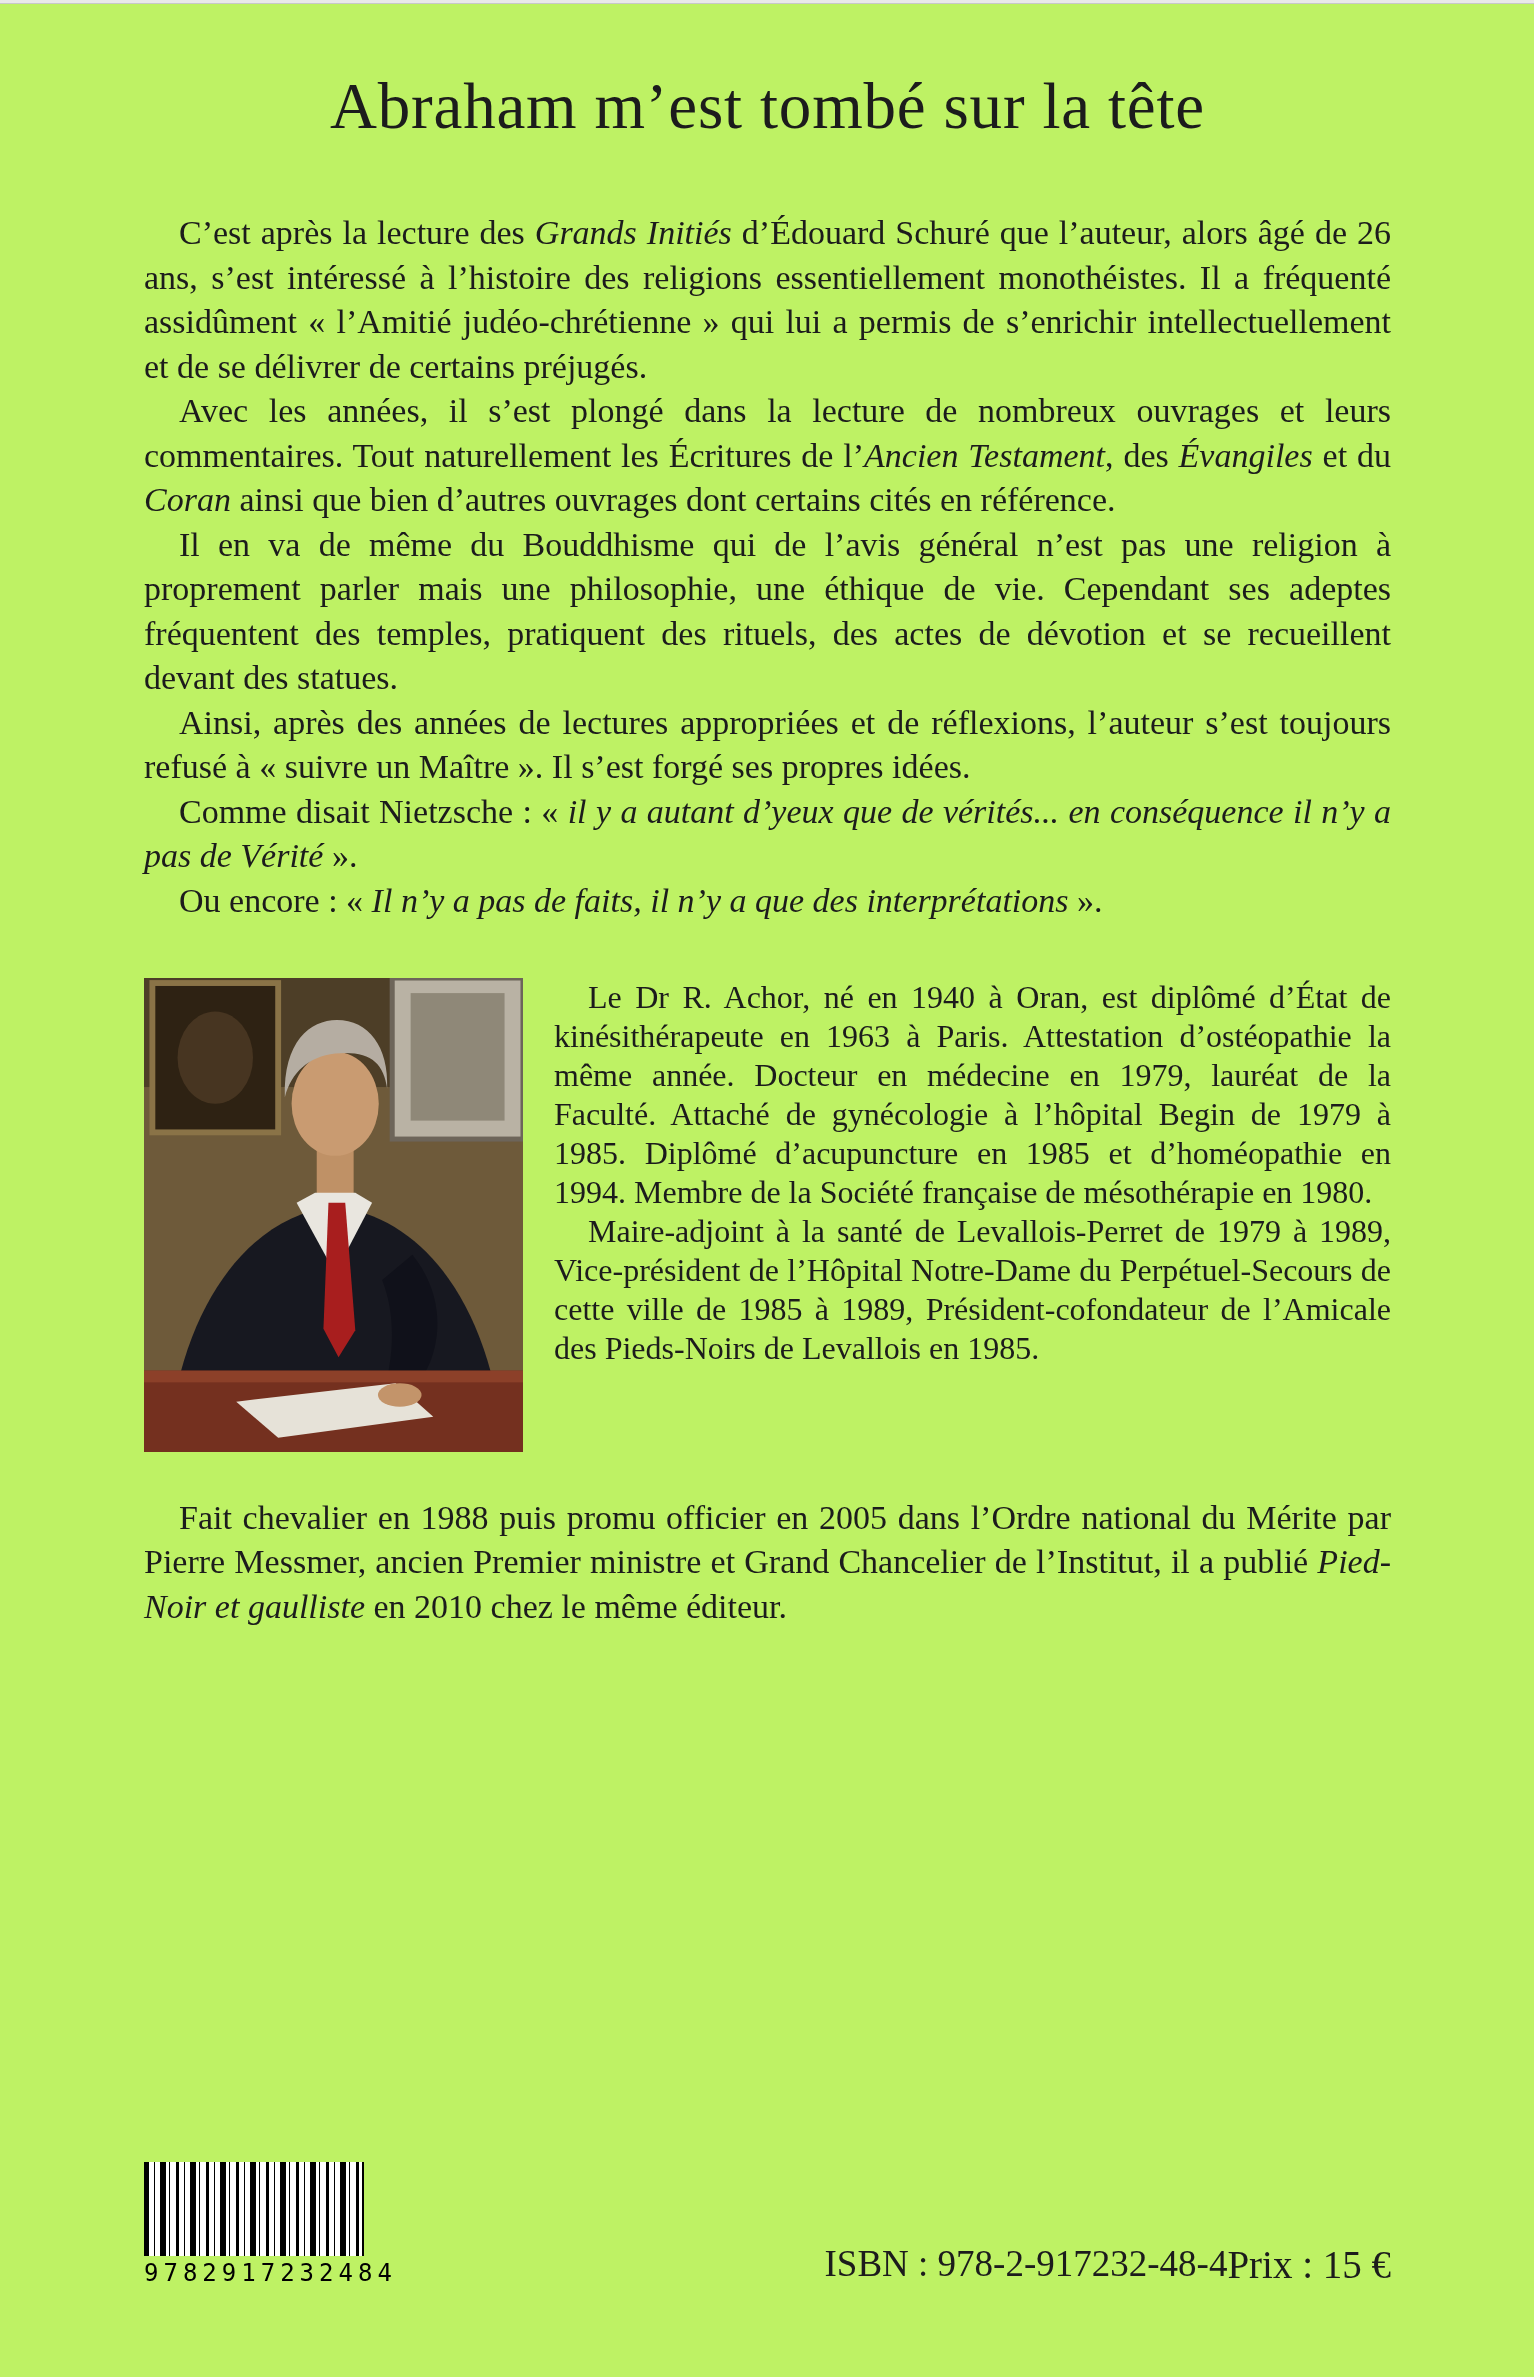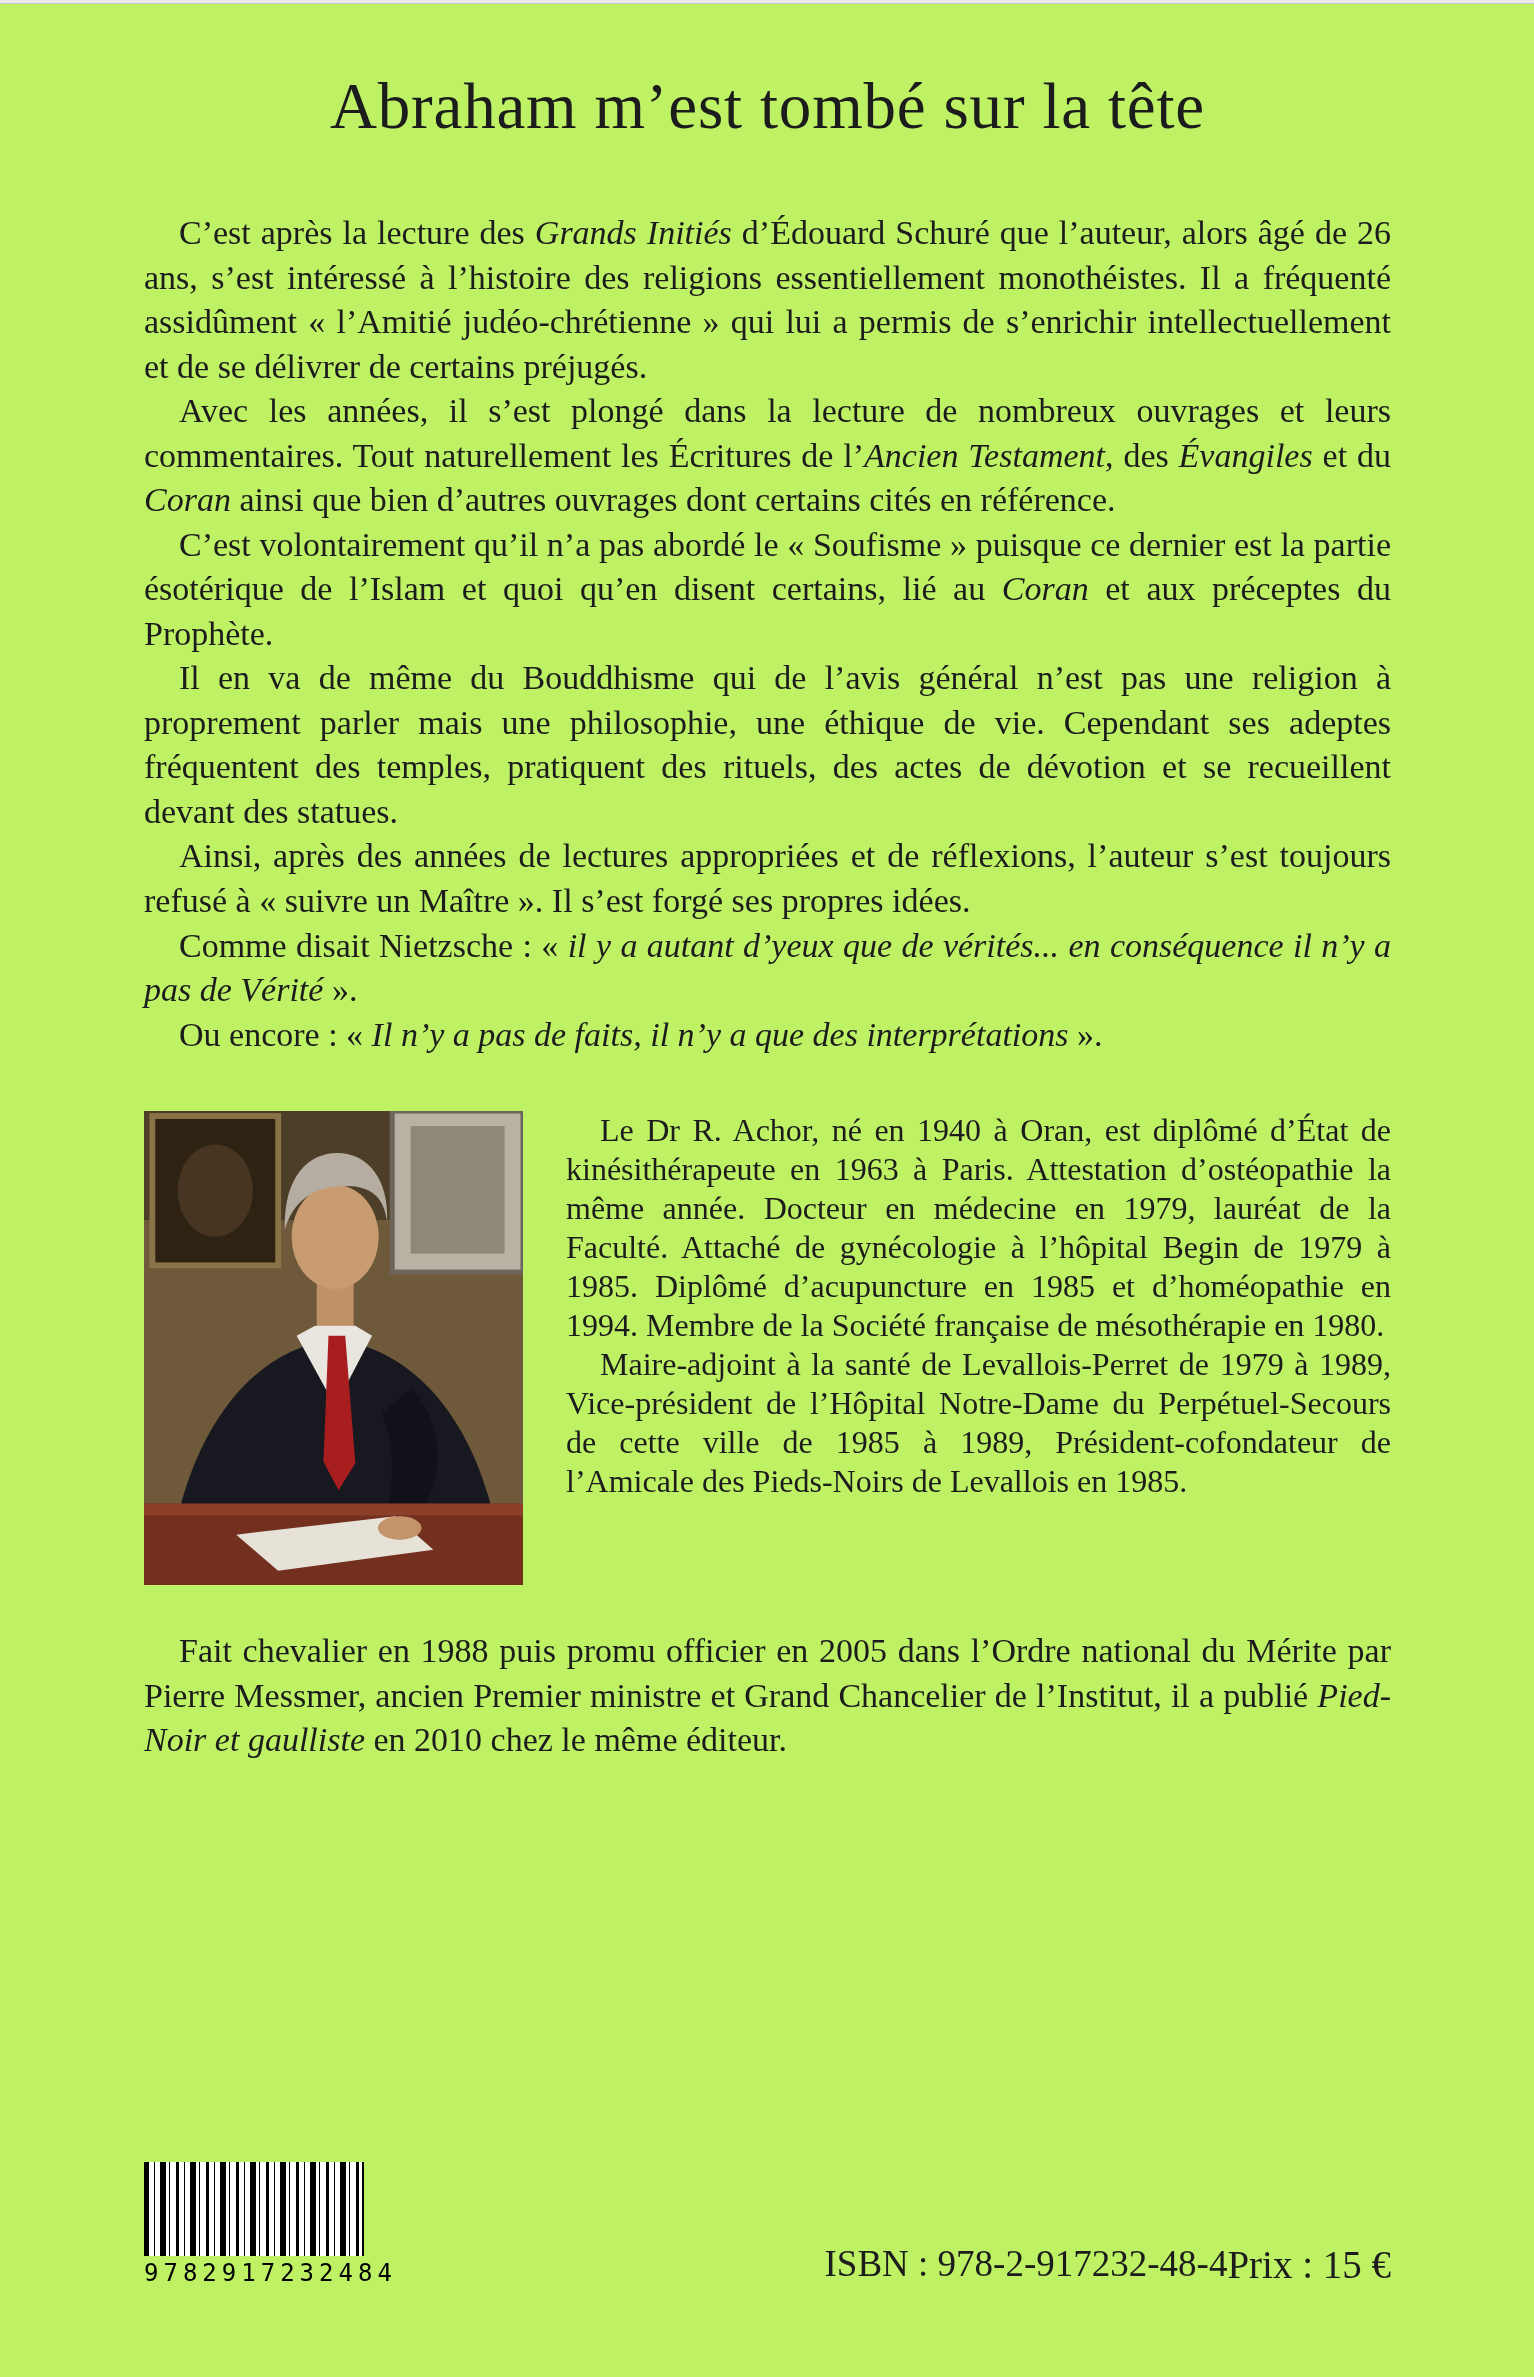--- a/index.html
+++ b/index.html
@@ -25,21 +25,21 @@
   }
   .synopsis {
     margin: 67px 144px 0 144px;
     font-size: 34px;
     line-height: 1.31;
     text-align: justify;
   }
   .synopsis p { margin: 0; text-indent: 35px; }
   .bio {
     display: flex;
-    gap: 43px;
+    gap: 31px;
     margin: 54px 144px 0 144px;
   }
   .photo {
     flex: 0 0 379px;
     height: 474px;
   }
   .photo svg { width: 100%; height: 100%; display: block; }
   .bio-text {
     flex: 1;
     font-size: 32px;
@@ -97,21 +97,20 @@
 </head>
 <body>
 
 <div class="page">
 
   <h1 class="title">Abraham m’est tombé sur la tête</h1>
 
   <div class="synopsis">
     <p><span>C’est après la lecture des </span><i>Grands Initiés</i><span> d’Édouard Schuré que l’auteur, alors âgé de 26 ans, s’est intéressé à l’histoire des religions essentiellement monothéistes. Il a fréquenté assidûment « l’Amitié judéo-chrétienne » qui lui a permis de s’enrichir intellectuellement et de se délivrer de certains préjugés.</span></p>
     <p><span>Avec les années, il s’est plongé dans la lecture de nombreux ouvrages et leurs commentaires. Tout naturellement les Écritures de l’</span><i>Ancien Testament</i><span>, des </span><i>Évangiles</i><span> et du </span><i>Coran</i><span> ainsi que bien d’autres ouvrages dont certains cités en référence.</span></p>
-    <p><span>C’est volontairement qu’il n’a pas abordé le « Soufisme » puisque ce dernier est la partie ésotérique de l’Islam et quoi qu’en disent certains, lié au </span><i>Coran</i><span> et aux préceptes du Prophète.</span></p>
     <p><span>Il en va de même du Bouddhisme qui de l’avis général n’est pas une religion à proprement parler mais une philosophie, une éthique de vie. Cependant ses adeptes fréquentent des temples, pratiquent des rituels, des actes de dévotion et se recueillent devant des statues.</span></p>
     <p><span>Ainsi, après des années de lectures appropriées et de réflexions, l’auteur s’est toujours refusé à « suivre un Maître ». Il s’est forgé ses propres idées.</span></p>
     <p><span>Comme disait Nietzsche : « </span><i>il y a autant d’yeux que de vérités... en conséquence il n’y a pas de Vérité</i><span> ».</span></p>
     <p><span>Ou encore : « </span><i>Il n’y a pas de faits, il n’y a que des interprétations</i><span> ».</span></p>
   </div>
 
   <div class="bio">
     <div class="photo">
       <svg viewBox="0 0 452 565" preserveAspectRatio="none">
         <rect width="452" height="565" fill="#6e5a3a"></rect>

